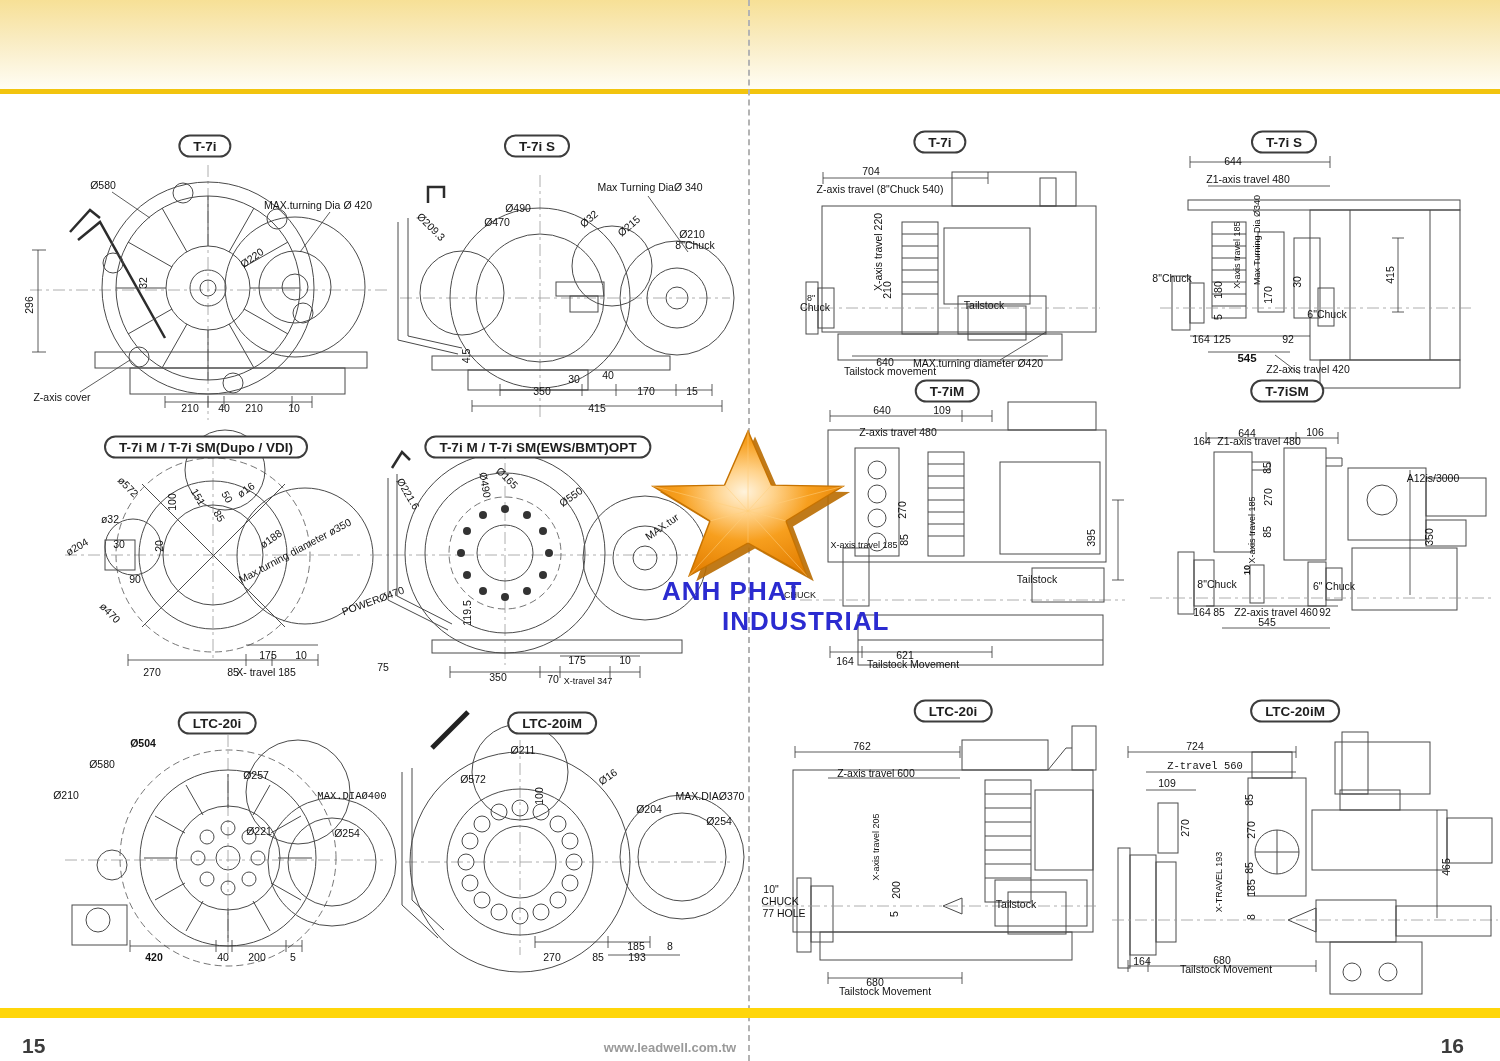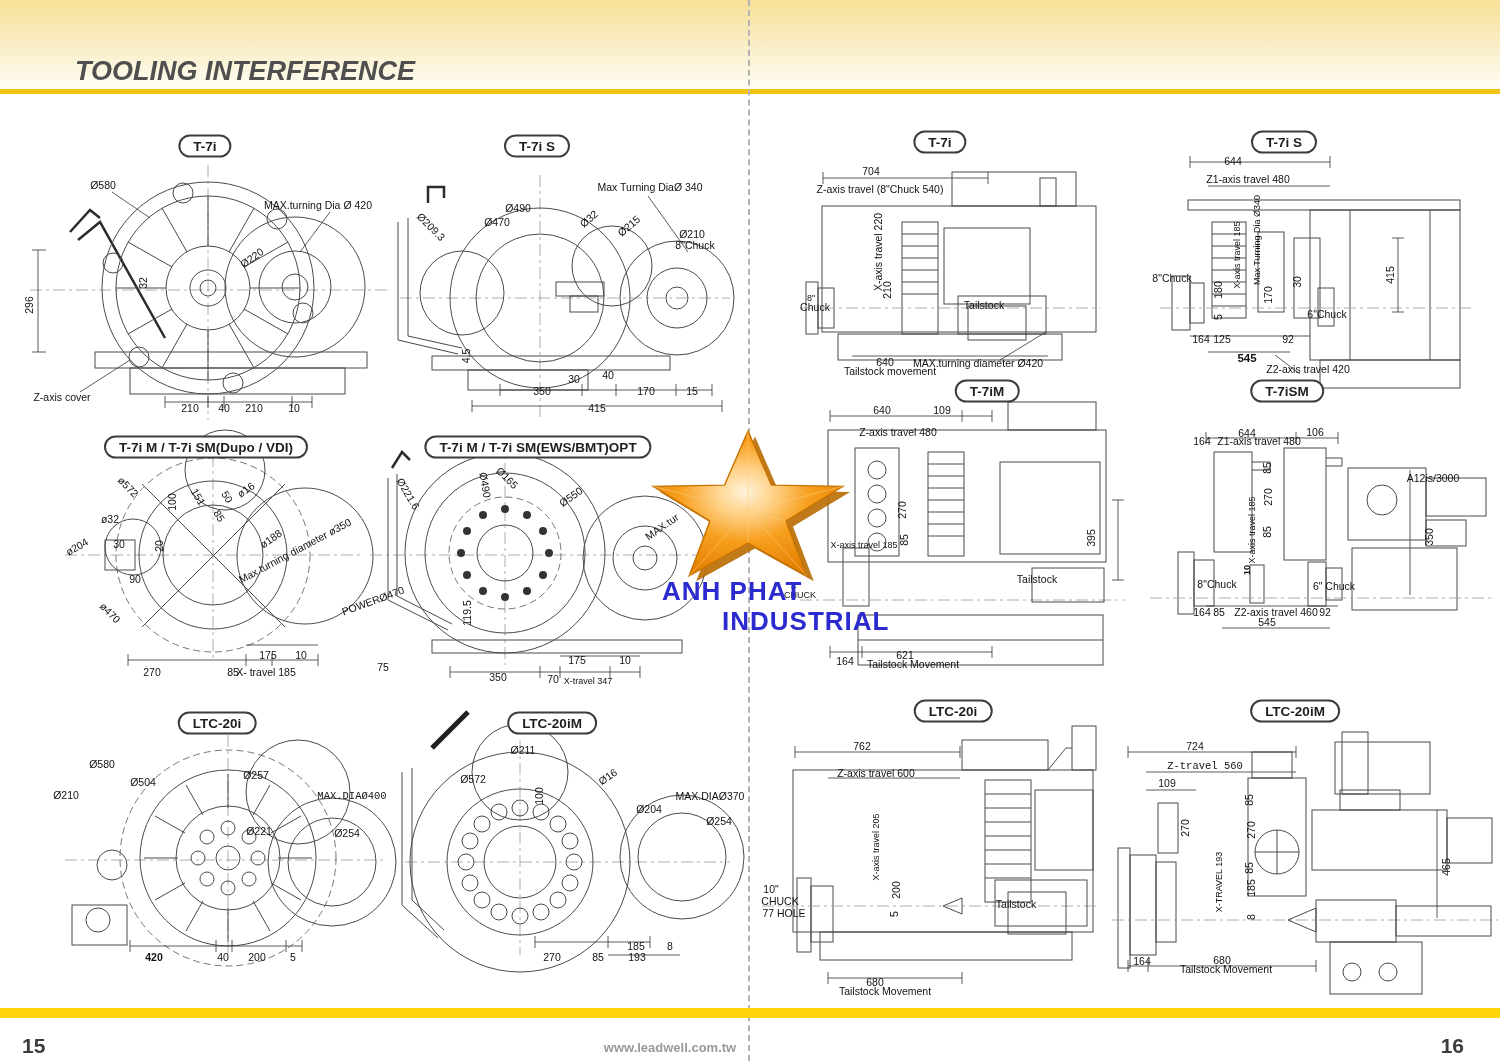--- a/index.html
+++ b/index.html
@@ -24,21 +24,20 @@
   .url{position:absolute;top:1040px;left:590px;width:160px;text-align:center;font-size:13px;
     font-weight:700;color:#9a9a9a;}
 </style>
 </head>
 <body>
 
 <div class="page">
 
   <div class="header"></div>
   <div class="rule"></div>
-  <div class="sect-title" style="left:75px">TOOLING INTERFERENCE</div>
 
   <div class="divider"></div>
 
   <svg class="draw" width="1500" height="1061" viewBox="0 0 1500 1061">
     <defs>
       <pattern id="hat" width="6" height="6" patternUnits="userSpaceOnUse" patternTransform="rotate(45)">
         <line x1="0" y1="0" x2="0" y2="6" stroke="#8a8a8a" stroke-width="1.2"></line>
       </pattern>
       <radialGradient id="starg" cx="48%" cy="42%" r="62%">
         <stop offset="0" stop-color="#fff3dc"></stop>
@@ -425,21 +424,21 @@
       <span class="lbl" style="left: 662px; top: 527px; transform: translate(-50%, -50%) rotate(-35deg);">MAX.tur</span>
       <span class="lbl" style="left: 373px; top: 601px; transform: translate(-50%, -50%) rotate(-20deg);">POWERØ470</span>
       <span class="lbl" style="left: 468px; top: 613px; transform: translate(-50%, -50%) rotate(-90deg);">119.5</span>
       <span class="lbl" style="left: 383px; top: 668px;">75</span>
       <span class="lbl" style="left: 498px; top: 678px;">350</span>
       <span class="lbl" style="left: 553px; top: 680px;">70</span>
       <span class="lbl small" style="left: 588px; top: 682px;">X-travel 347</span>
       <span class="lbl" style="left: 577px; top: 661px;">175</span>
       <span class="lbl" style="left: 625px; top: 661px;">10</span>
       <span class="lbl" style="left: 102px; top: 765px;">Ø580</span>
-      <span class="lbl" style="left: 143px; top: 783px;">Ø504</span>
+      <span class="lbl" style="left: 143px; top: 744px; font-weight: bold;">Ø504</span>
       <span class="lbl" style="left: 256px; top: 776px;">Ø257</span>
       <span class="lbl" style="left: 66px; top: 796px;">Ø210</span>
       <span class="lbl" style="left: 352px; top: 797px; font-family: Liberation Mono, monospace;">MAX.DIAØ400</span>
       <span class="lbl" style="left: 259px; top: 832px;">Ø221</span>
       <span class="lbl" style="left: 347px; top: 834px;">Ø254</span>
       <span class="lbl" style="left: 154px; top: 958px; font-weight: bold;">420</span>
       <span class="lbl" style="left: 223px; top: 958px;">40</span>
       <span class="lbl" style="left: 257px; top: 958px;">200</span>
       <span class="lbl" style="left: 293px; top: 958px;">5</span>
       <span class="lbl" style="left: 523px; top: 751px;">Ø211</span>
@@ -540,21 +539,21 @@
 
   <div>
       <div class="pill" style="left: 205px; top: 146px;">T-7i</div>
       <div class="pill" style="left: 537px; top: 146px;">T-7i S</div>
       <div class="pill" style="left: 206px; top: 447px;">T-7i M / T-7i SM(Dupo / VDI)</div>
       <div class="pill" style="left: 538px; top: 447px;">T-7i M / T-7i SM(EWS/BMT)OPT</div>
       <div class="pill" style="left: 217px; top: 723px;">LTC-20i</div>
       <div class="pill" style="left: 552px; top: 723px;">LTC-20iM</div>
       <div class="pill" style="left: 940px; top: 142px;">T-7i</div>
       <div class="pill" style="left: 1284px; top: 142px;">T-7i S</div>
-      <div class="pill" style="left: 947px; top: 391px; margin-left: 40px;">T-7iM</div>
+      <div class="pill" style="left: 947px; top: 391px;">T-7iM</div>
       <div class="pill" style="left: 1287px; top: 391px;">T-7iSM</div>
       <div class="pill" style="left: 953px; top: 711px;">LTC-20i</div>
       <div class="pill" style="left: 1295px; top: 711px;">LTC-20iM</div>
     </div>
 
   <div class="wm" style="left:662px;top:576px">ANH PHAT</div>
   <div class="wm" style="left:722px;top:606px">INDUSTRIAL</div>
 
   <div class="footer-bar"></div>
   <div class="pageno" style="left:22px">15</div>

